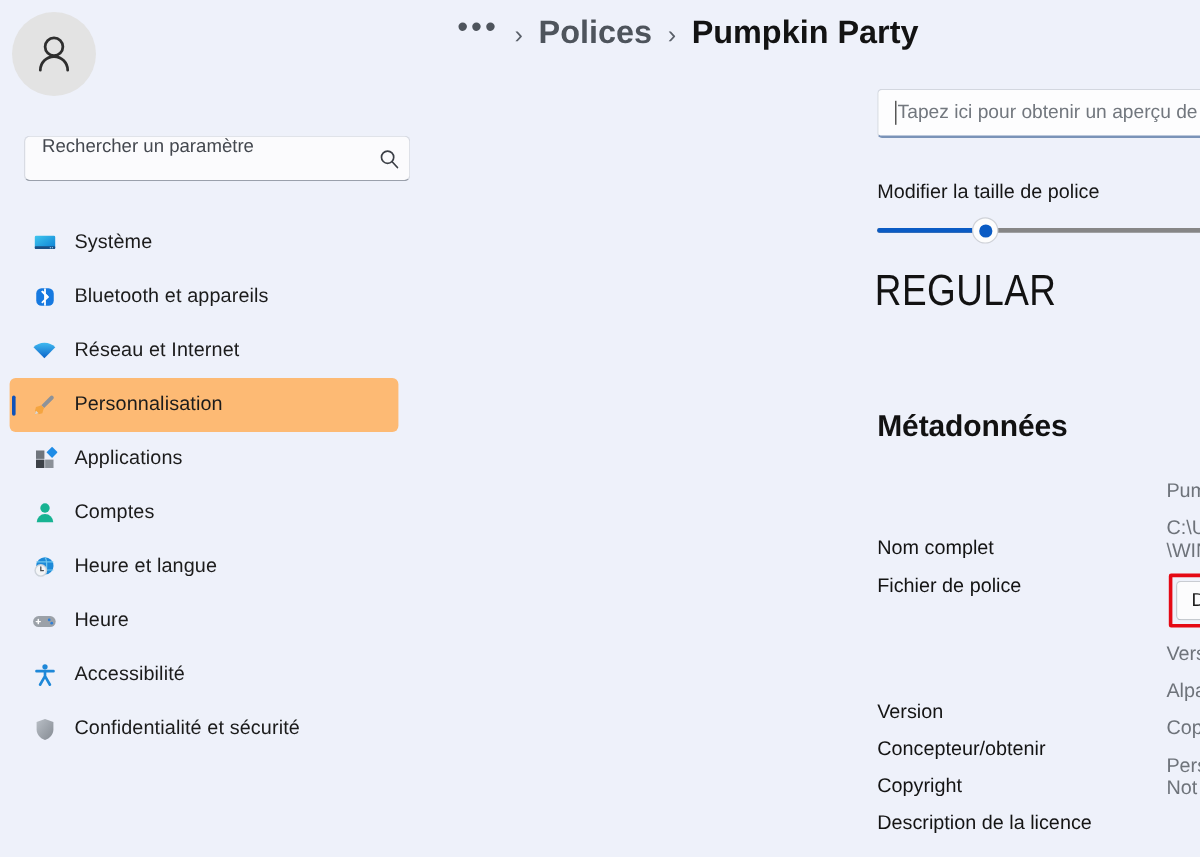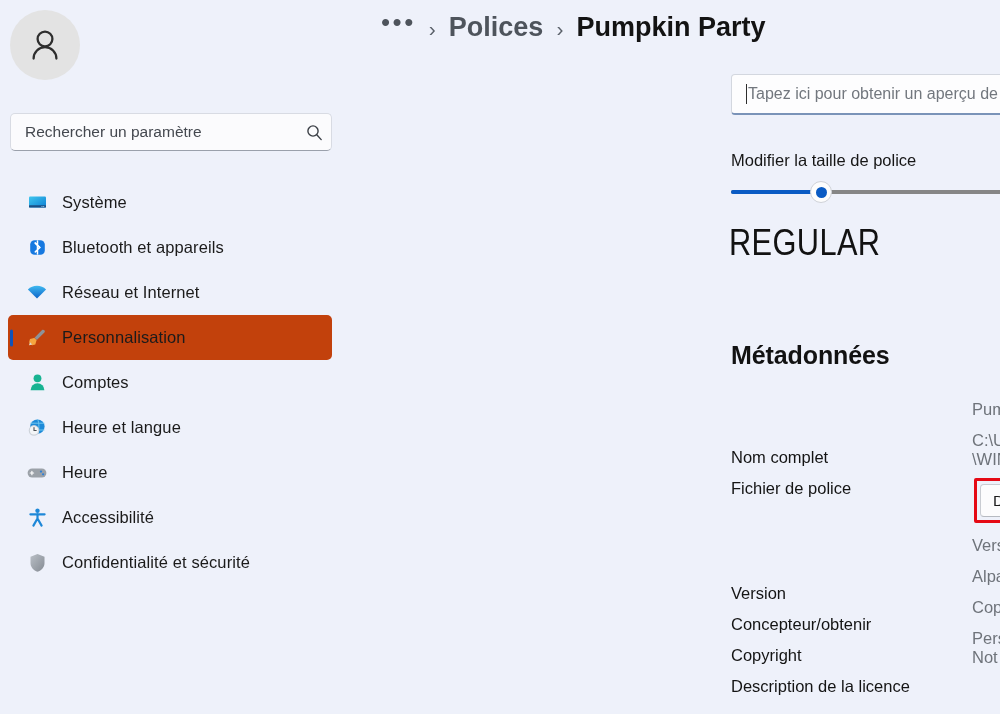--- a/index.html
+++ b/index.html
@@ -29,27 +29,27 @@
     position: absolute; left: 10px; top: 10px;
     width: 70px; height: 70px;
     border-radius: 50%;
     background: #e3e3e3;
     display: flex; align-items: center; justify-content: center;
   }
   #avatar svg { display: block; }
 
   
   #search-box {
-    position: absolute; left: 10px; top: 113px;
+    position: absolute; left: 20px; top: 113px;
     width: 322px; height: 38px;
     background: #fbfbfd;
     border: 1px solid #d8dbe3;
     border-bottom-color: #9aa0ab;
     border-radius: 5px;
-    display: flex; align-items: center;
+    display: flex; align-items: flex-start;
   }
   #search-input {
     flex: 1;
     border: none; outline: none; background: transparent;
     font-family: "Liberation Sans", sans-serif;
     font-size: 15.5px;
     color: #4a4f57;
     padding: 0 8px 0 14px;
   }
   #search-input::placeholder { color: #44484f; opacity: 1; }
@@ -65,21 +65,21 @@
     width: 350px;
   }
   .nav-item {
     position: relative;
     height: 45px;
     margin: 0 18px 0 8px;
     border-radius: 5px;
     display: flex; align-items: center;
     cursor: default;
   }
-  .nav-item.selected { background: #c2410c; align-items: center; }
+  .nav-item.selected { background: #fdba74; align-items: center; }
   .nav-item.selected::before {
     content: "";
     position: absolute; left: 2px; top: 50%;
     transform: translateY(-50%);
     width: 3px; height: 17px;
     border-radius: 2px;
     background: #0f52b9;
   }
   .nav-icon {
     width: 30px; min-width: 30px;
@@ -334,20 +334,31 @@
           <svg width="22" height="22" viewBox="0 0 22 22">
             <path d="M18.3 3.2c.7.7.7 1.6.1 2.2l-7.6 7.6-2.3-2.3 7.6-7.6c.6-.6 1.5-.6 2.2.1z" fill="#8d9299"></path>
             <path d="M8.2 10.9l2.3 2.3-4.3 4.3-3.1.8.9-3.1z" fill="#f0952b"></path>
             <path d="M3.1 15.2l.9-3.1 4.2-1.2 2.3 2.3-1.2 4.2-3.1.9z" fill="#f5a540"></path>
             <path d="M3.1 18.3l3.1-.9-2.2-2.2z" fill="#d9d9d9"></path>
           </svg>
         </span>
         <span class="nav-label">Personnalisation</span>
       </div>
 
+      <div class="nav-item">
+        <span class="nav-icon">
+          <svg width="21" height="21" viewBox="0 0 21 21">
+            <rect x="3" y="3.4" width="7" height="7" fill="#6f757c"></rect>
+            <rect x="3" y="11" width="7" height="7" fill="#3c4147"></rect>
+            <rect x="10.6" y="11" width="7" height="7" fill="#8a9097"></rect>
+            <rect x="13.1" y="1.6" width="6.6" height="6.6" transform="rotate(45 16.4 4.9)" fill="#1e8ce6"></rect>
+          </svg>
+        </span>
+        <span class="nav-label">Applications</span>
+      </div>
 
       <div class="nav-item">
         <span class="nav-icon">
           <svg width="21" height="21" viewBox="0 0 21 21">
             <circle cx="10.5" cy="6.3" r="3.9" fill="#17b392"></circle>
             <path d="M3.6 18.2a6.9 6.9 0 0 1 13.8 0z" fill="#17b392"></path>
           </svg>
         </span>
         <span class="nav-label">Comptes</span>
       </div>

